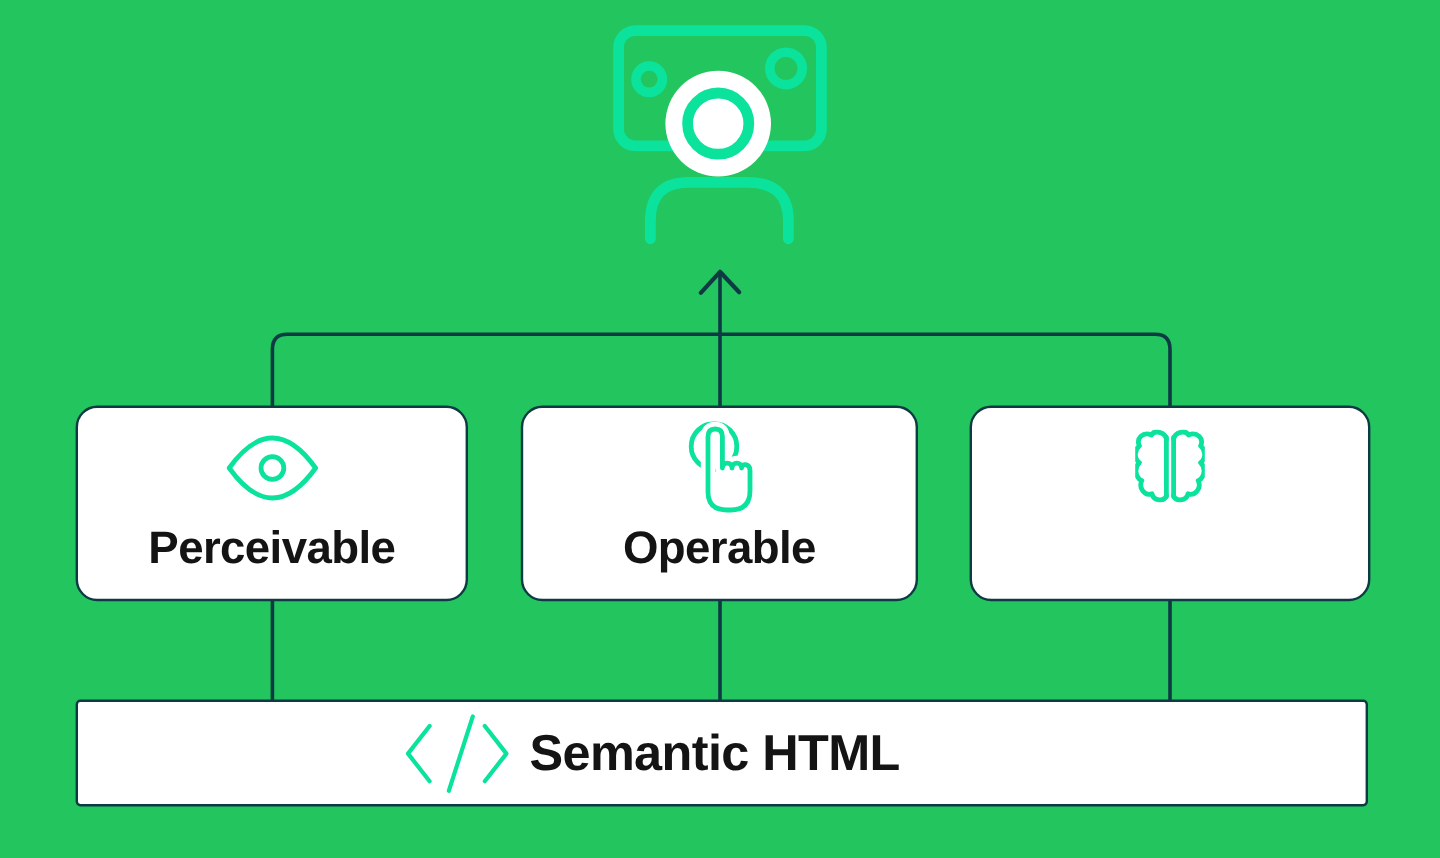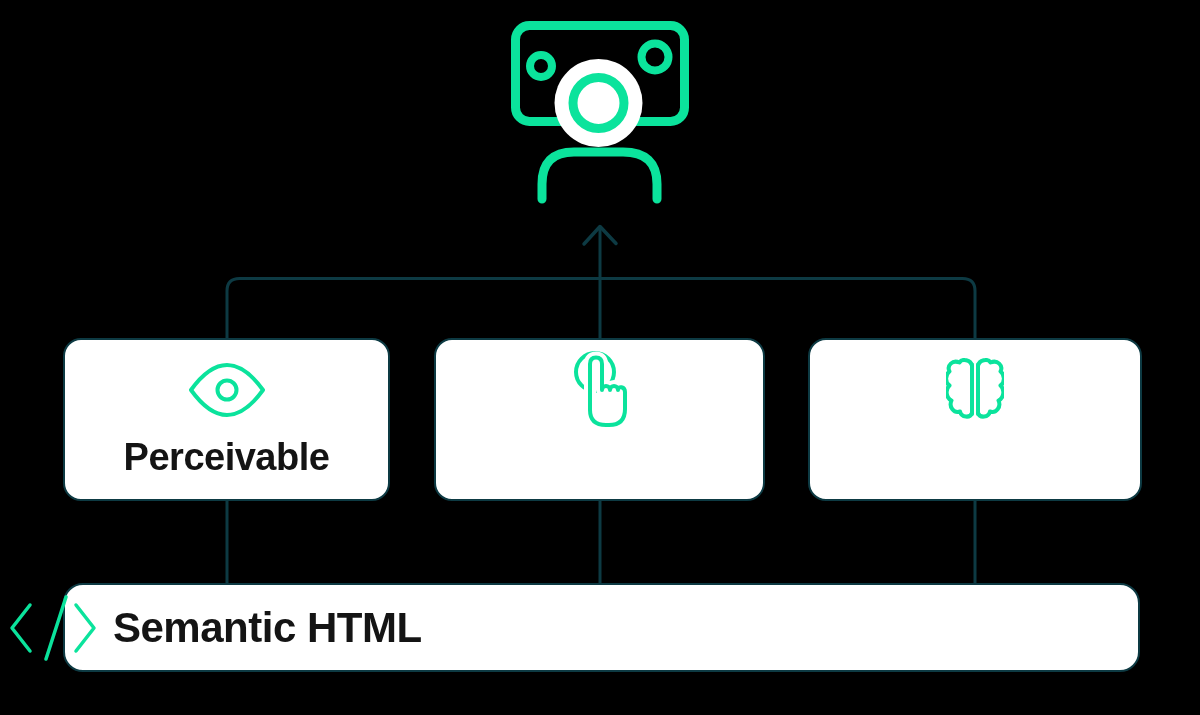--- a/index.html
+++ b/index.html
@@ -1,19 +1,19 @@
 <!DOCTYPE html>
 <html><head>
 <meta charset="utf-8">
 <style>
   html,body{margin:0;padding:0;background:#ffffff;}
   #canvas{
     position:relative;
     width:1200px;height:715px;
-    background:#000000;
+    background:#22c55e;
     font-family:"Liberation Sans", sans-serif;
     overflow:hidden;
   }
   #wires{position:absolute;left:0;top:0;width:1200px;height:715px;}
   .node{
     position:absolute;
     background:#ffffff;
     border:2.5px solid #0d3a43;
     border-radius:18px;
     display:flex;flex-direction:column;align-items:center;
@@ -26,23 +26,23 @@
   .node .node-label{
     margin-top:4px;
     font-size:38px;font-weight:700;letter-spacing:-0.5px;
     color:#141414;line-height:46px;white-space:nowrap;
   }
   #node-perceivable{left:63px;top:338px;width:327px;height:163px;}
   #node-operable{left:434px;top:338px;width:331px;height:163px;}
   #node-understandable{left:808px;top:338px;width:334px;height:163px;}
   #foundation{
     position:absolute;left:63px;top:583px;width:1077px;height:89px;
-    background:#ffffff;border:2.5px solid #0d3a43;border-radius:20px;
+    background:#ffffff;border:2.5px solid #0d3a43;border-radius:4px;
     box-sizing:border-box;
-    display:flex;align-items:center;justify-content:flex-start;
+    display:flex;align-items:center;justify-content:center;
   }
   #foundation .inner{
     display:flex;align-items:center;gap:12px;
     transform:translateX(-60px);
   }
   #foundation .foundation-label{
     font-size:42px;font-weight:700;letter-spacing:-0.5px;color:#141414;
     white-space:nowrap;
   }
   #person-icon{position:absolute;left:500px;top:14px;}
@@ -96,20 +96,21 @@
                  C 39 33.5 47 33.5 47 39
                  C 47 34.5 54 35.5 54 41
                  L 54 58 Q 54 74 38 74 L 35 74 Q 19 74 19 59 Z" stroke="#ffffff" stroke-width="12" stroke-linejoin="round"></path>
         <path d="M 19 59 L 19 13 Q 19 6.5 25 6.5 Q 31 6.5 31 13 L 31 39
                  C 31 33.5 39 33.5 39 39
                  C 39 33.5 47 33.5 47 39
                  C 47 34.5 54 35.5 54 41
                  L 54 58 Q 54 74 38 74 L 35 74 Q 19 74 19 59 Z" stroke="#0be39c" stroke-width="4" stroke-linejoin="round"></path>
       </svg>
     </div>
+    <span class="node-label">Operable</span>
   </div>
 
   <div id="node-understandable" class="node">
     <div class="icon-wrap">
       <svg width="58" height="64" viewBox="0 0 58 64" fill="none">
         <g stroke="#0be39c" stroke-width="4" stroke-linecap="round" stroke-linejoin="round">
           <path d="M 26 8 C 25 2 16 0 13.5 4.5 C 6.5 1.5 0.5 7.5 3.5 13.5
                    C -0.5 16.5 -1.5 24 3.5 27.5 C -1 31.5 0 40 5.5 42.5
                    C 2.5 49 8 55.5 14 53.5 C 15.5 59.5 24 60.5 26 55"></path>
           <path d="M 26 6.5 L 26 56"></path>

